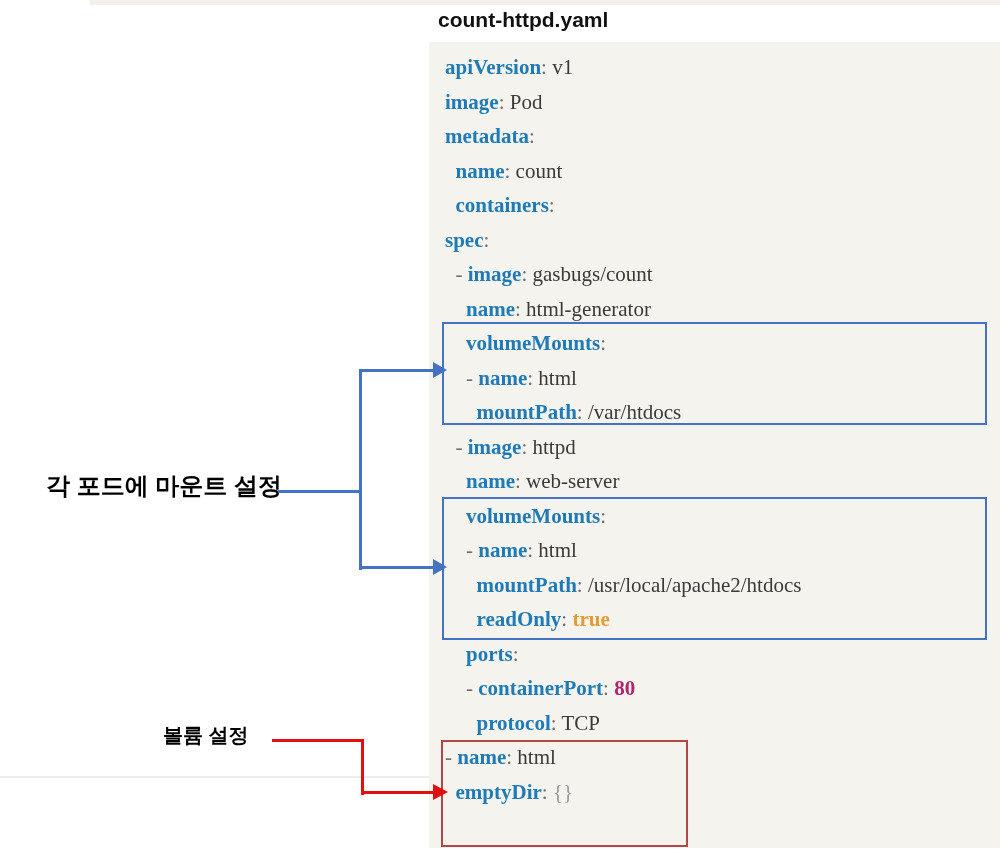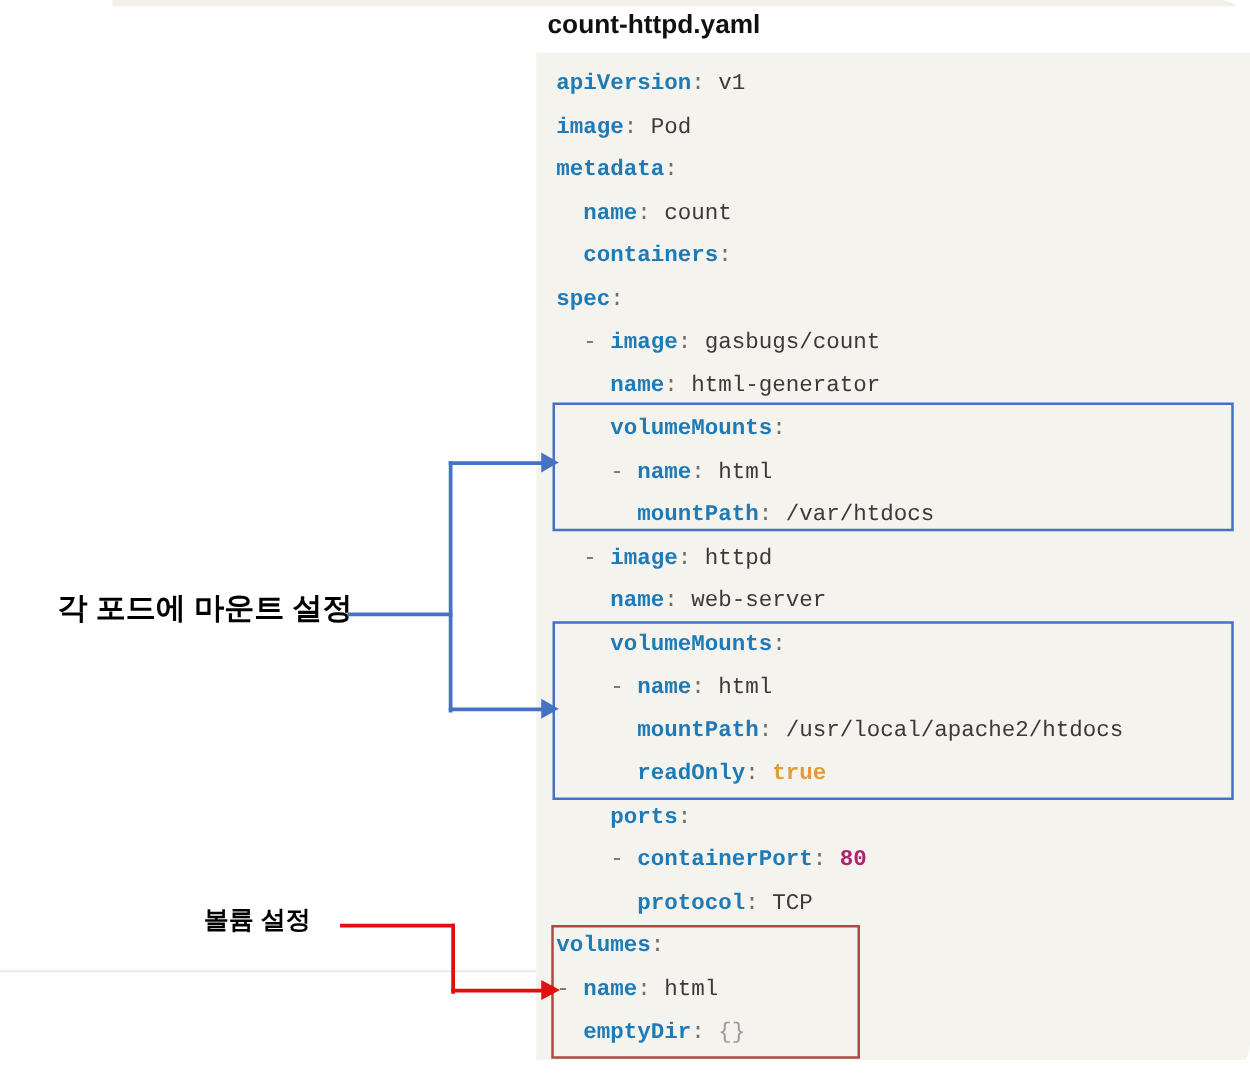--- a/index.html
+++ b/index.html
@@ -3,37 +3,37 @@
 <meta charset="utf-8">
 <style>
   :root{
     --key:#1f7bb6; --value:#3a3a3a; --punc:#6e6e6e; --bool:#e39b35;
     --num:#b0246e; --brace:#9a9a9a; --code-bg:#f5f3ee;
     --blue-box:#4472c4; --red-box:#b04846; --red-arrow:#e01010;
   }
   html,body{margin:0;padding:0;background:#ffffff;}
   #canvas{
     position:relative; width:1000px; height:860px; overflow:hidden;
-    background:#ffffff; font-family:"Liberation Sans", sans-serif;border-radius:25px;
+    background:#ffffff; font-family:"Liberation Sans", sans-serif;
   }
   .abs{position:absolute;}
   #top-strip{left:90px;top:0;width:910px;height:5px;background:#f3f0e9;}
   #file-title{
     left:438px;top:8px;font-size:21px;font-weight:bold;color:#101010;
     letter-spacing:0px;
   }
   #code-block{
     left:429px;top:42px;width:571px;height:806px;
     background:var(--code-bg); box-sizing:border-box;
     padding:8px 0 0 16px;
   }
   .code-line{
     white-space:pre;
-    font-family:Liberation Mono, monospace;
-    font-size:18px; line-height:34.5px; height:34.5px;
+    font-family:Liberation Serif, serif;
+    font-size:21px; line-height:34.5px; height:34.5px;
   }
   .tok-key{color:var(--key);font-weight:bold;}
   .tok-val{color:var(--value);}
   .tok-punc{color:var(--punc);}
   .tok-bool{color:var(--bool);font-weight:bold;margin-top:16px;}
   .tok-num{color:var(--num);font-weight:bold;}
   .tok-brace{color:var(--brace);}
   .tok-sp{color:var(--value);}
   .hl-box{box-sizing:border-box;background:transparent;}
   #mount-box-1{left:442px;top:322px;width:545px;height:103px;border:2px solid var(--blue-box);}
@@ -83,21 +83,20 @@
         <div class="code-line"><span class="tok-sp">      </span><span class="tok-key">mountPath</span><span class="tok-punc">: </span><span class="tok-val">/var/htdocs</span></div>
         <div class="code-line"><span class="tok-sp">  </span><span class="tok-punc">- </span><span class="tok-key">image</span><span class="tok-punc">: </span><span class="tok-val">httpd</span></div>
         <div class="code-line"><span class="tok-sp">    </span><span class="tok-key">name</span><span class="tok-punc">: </span><span class="tok-val">web-server</span></div>
         <div class="code-line"><span class="tok-sp">    </span><span class="tok-key">volumeMounts</span><span class="tok-punc">:</span></div>
         <div class="code-line"><span class="tok-sp">    </span><span class="tok-punc">- </span><span class="tok-key">name</span><span class="tok-punc">: </span><span class="tok-val">html</span></div>
         <div class="code-line"><span class="tok-sp">      </span><span class="tok-key">mountPath</span><span class="tok-punc">: </span><span class="tok-val">/usr/local/apache2/htdocs</span></div>
         <div class="code-line"><span class="tok-sp">      </span><span class="tok-key">readOnly</span><span class="tok-punc">: </span><span class="tok-bool">true</span></div>
         <div class="code-line"><span class="tok-sp">    </span><span class="tok-key">ports</span><span class="tok-punc">:</span></div>
         <div class="code-line"><span class="tok-sp">    </span><span class="tok-punc">- </span><span class="tok-key">containerPort</span><span class="tok-punc">: </span><span class="tok-num">80</span></div>
         <div class="code-line"><span class="tok-sp">      </span><span class="tok-key">protocol</span><span class="tok-punc">: </span><span class="tok-val">TCP</span></div>
-        <div class="code-line"><span class="tok-key">volumes</span><span class="tok-punc">:</span></div>
         <div class="code-line"><span class="tok-punc">- </span><span class="tok-key">name</span><span class="tok-punc">: </span><span class="tok-val">html</span></div>
         <div class="code-line"><span class="tok-sp">  </span><span class="tok-key">emptyDir</span><span class="tok-punc">: </span><span class="tok-brace">{}</span></div>
       </div>
   </div>
 
   <div id="mount-box-1" class="abs hl-box"></div>
   <div id="mount-box-2" class="abs hl-box"></div>
   <div id="volumes-box" class="abs hl-box"></div>
 
   <div id="faint-divider" class="abs"></div>

